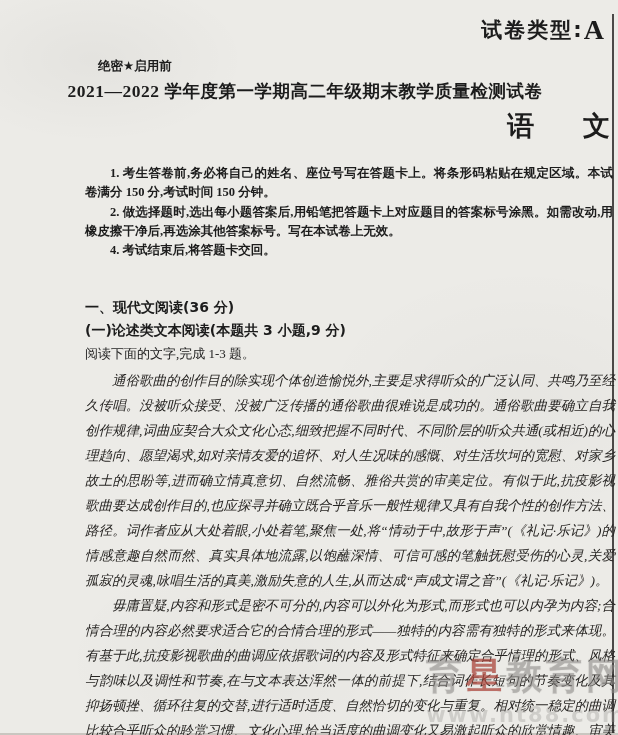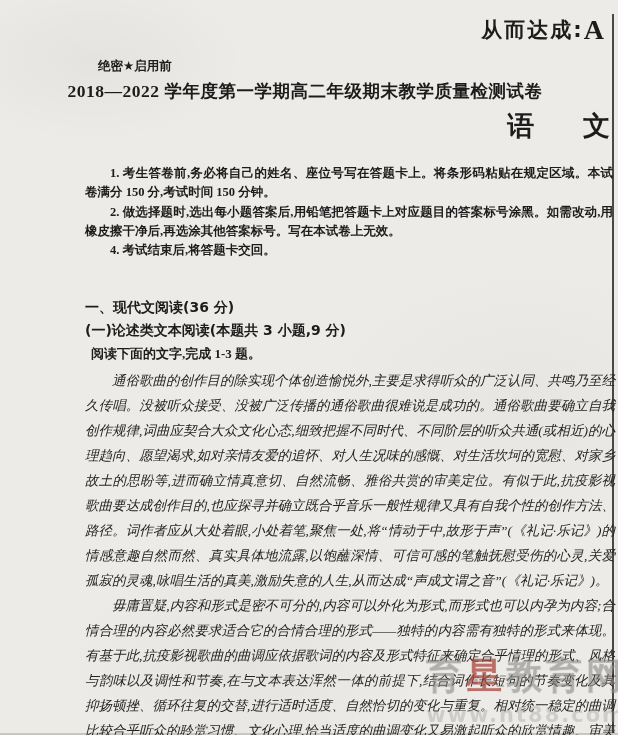--- a/index.html
+++ b/index.html
@@ -65,21 +65,21 @@
   .notices p{margin:0;text-indent:2em;}
   .section-heading{
     position:absolute;left:85px;z-index:2;
     font-weight:bold;
     font-family:"DejaVu Sans","Liberation Sans",sans-serif;
   }
   .part-heading{top:299px;font-size:14px;}
   .subpart-heading{top:322px;font-size:14px;}
   .reading-instruction{
     position:absolute;left:85px;top:345px;z-index:2;
-    font-size:13px;font-weight:bold;margin-left:6px;
+    font-size:13px;font-weight:normal;
   }
   .passage{
     position:absolute;top:368px;left:85px;width:530px;z-index:2;
     font-size:13.5px;line-height:25px;
     font-style:italic;
     text-align:justify;
     color:#262422;
   }
   .passage p{margin:0;text-indent:2em;}
   .watermark{
@@ -101,26 +101,26 @@
 </style>
 </head>
 <body>
 
 <div class="page">
 
   <div class="scan-edge-vline"></div>
   <div class="scan-edge-bottom"></div>
 
   <div class="paper-type">
-    <span>从而达成:</span><span class="type-value">A</span>
+    <span>试卷类型:</span><span class="type-value">A</span>
   </div>
 
   <div class="security-notice">绝密★启用前</div>
 
-  <div class="exam-title">2018—2022 学年度第一学期高二年级期末教学质量检测试卷</div>
+  <div class="exam-title">2021—2022 学年度第一学期高二年级期末教学质量检测试卷</div>
 
   <div class="subject-title">
     <span class="subject-char">语</span>
     <span class="subject-char">文</span>
   </div>
 
   <div class="notices">
     <p>1. 考生答卷前,务必将自己的姓名、座位号写在答题卡上。将条形码粘贴在规定区域。本试卷满分 150 分,考试时间 150 分钟。</p>
     <p>2. 做选择题时,选出每小题答案后,用铅笔把答题卡上对应题目的答案标号涂黑。如需改动,用橡皮擦干净后,再选涂其他答案标号。写在本试卷上无效。</p>
     <p>4. 考试结束后,将答题卡交回。</p>

